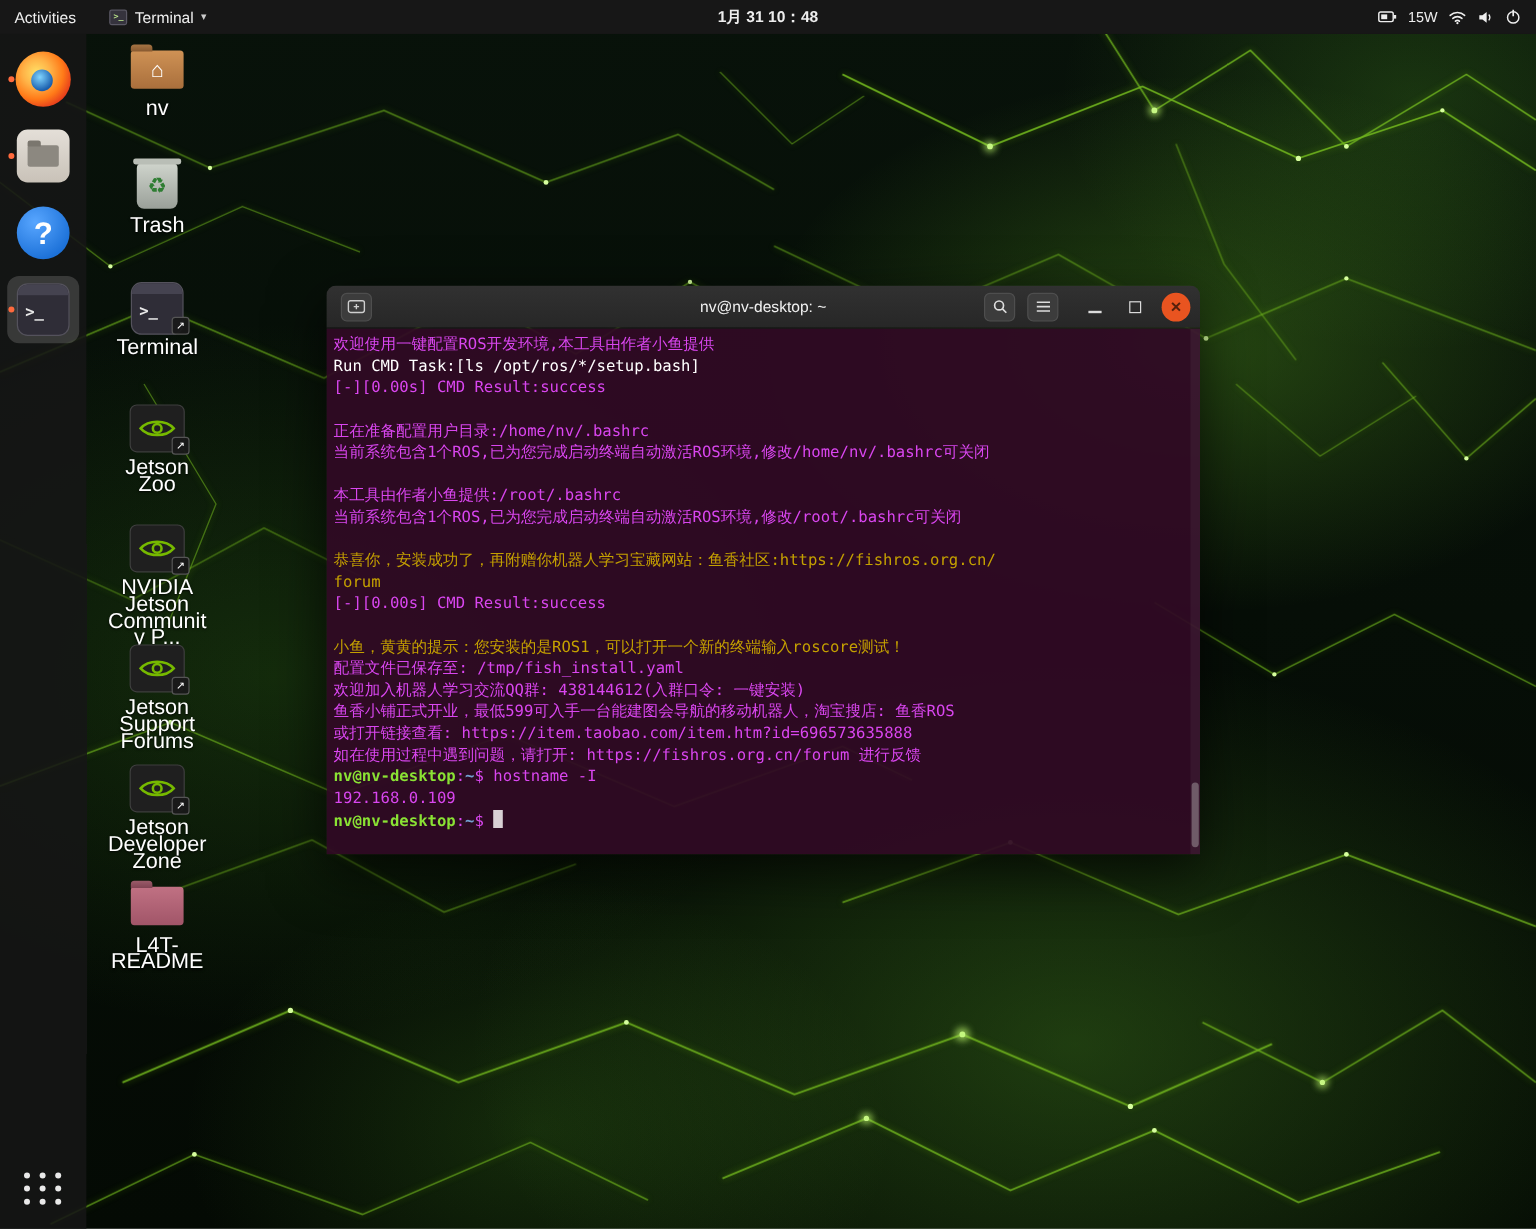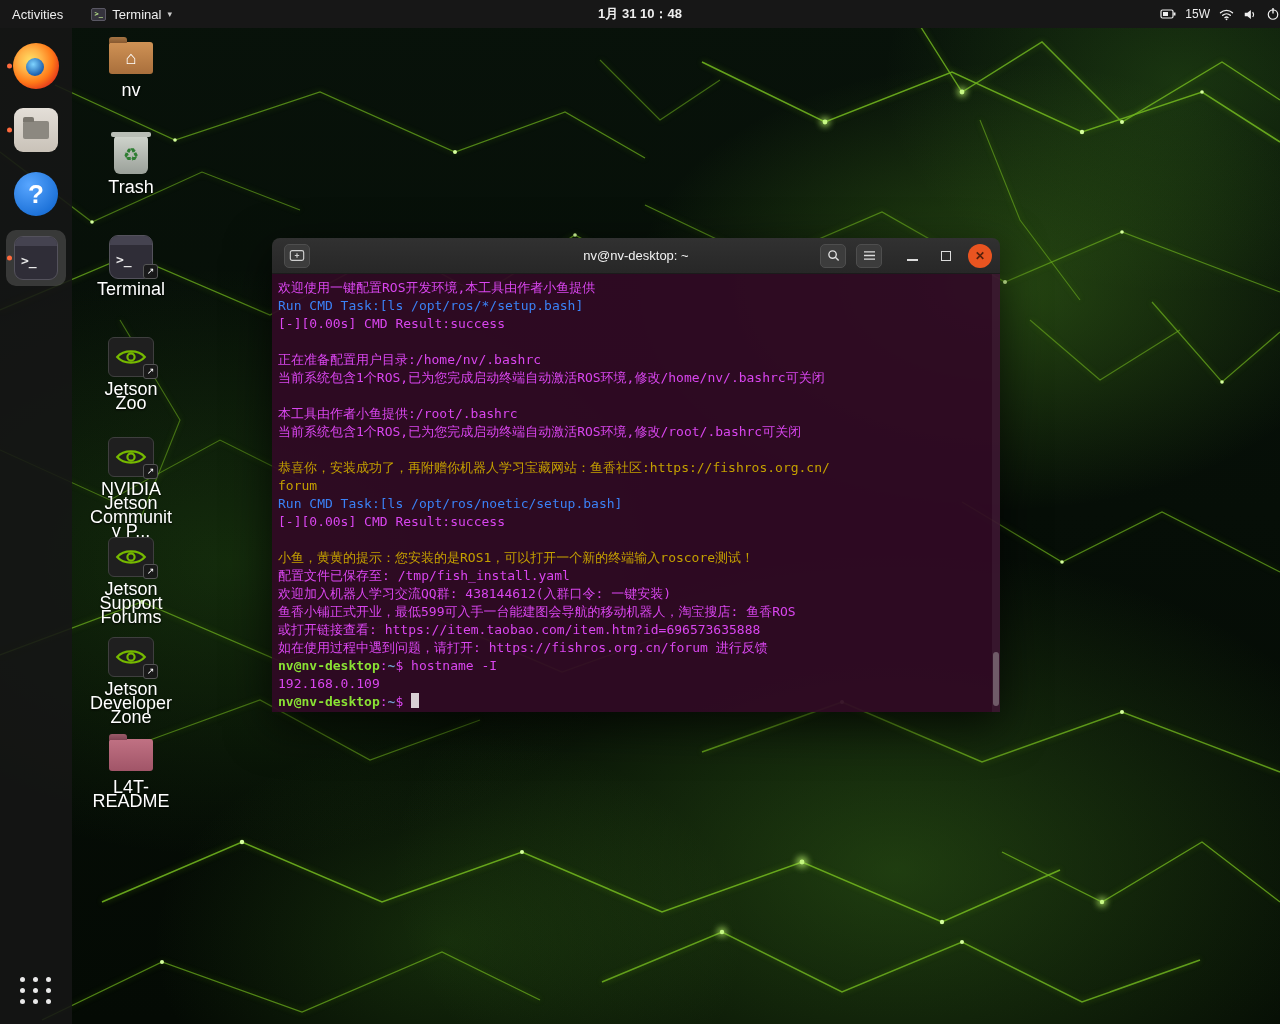--- a/index.html
+++ b/index.html
@@ -23,21 +23,21 @@
     background:#171717; color:#eee; font-size:13px;
     display:flex; align-items:center;
   }
   .topbar .left { display:flex; align-items:center; gap:4px; }
   .tb-item { padding:0 12px; height:28px; display:flex; align-items:center; gap:6px; cursor:default; }
   .tb-appicon { width:15px; height:13px; background:#35333d; border:1px solid #5a5864; border-radius:2px;
     color:#b9e48a; font:bold 7px "DejaVu Sans Mono", monospace; display:flex; align-items:center; justify-content:center; }
   .caret { font-size:9px; color:#ccc; }
   .tb-clock { position:absolute; left:0; right:0; text-align:center; pointer-events:none; font-weight:bold; }
   .tb-clock span { pointer-events:auto; }
-  .topbar .right { margin-left:auto; display:flex; align-items:center; gap:9px; z-index:2; }
+  .topbar .right { margin-left:auto; display:flex; align-items:center; gap:9px; padding-right:12px; z-index:2; }
   .tb-ico svg { display:block; }
 
   
   .dock {
     position:absolute; top:28px; left:0; bottom:0; width:72px; z-index:50;
     background:rgba(22,22,22,.88);
     display:flex; flex-direction:column; align-items:center; padding-top:10px;
   }
   .dock-item { width:60px; height:56px; margin-bottom:8px; position:relative;
     display:flex; align-items:center; justify-content:center; border-radius:10px; }
@@ -102,21 +102,21 @@
   .minimize-bar { width:11px; height:2px; background:#dcdcdc; margin-top:8px; }
   .maximize-box { width:10px; height:10px; border:1.5px solid #dcdcdc; }
   .close-btn { width:24px; height:24px; border-radius:50%; background:#e95420;
     color:#55200c; font:bold 12px "Liberation Sans", sans-serif;
     display:flex; align-items:center; justify-content:center; }
   .term-body { position:absolute; top:36px; left:0; right:0; bottom:0;
     background:rgba(48,10,36,.94); padding:5px 6px;
     font-family:"DejaVu Sans Mono", monospace; font-size:13px; line-height:18px; color:#fff; }
   .t-line { height:18px; white-space:pre; overflow:hidden; }
   .c-white  { color:#d946ef; }
-  .c-green  { color:#3b82f6; }
+  .c-green  { color:#ffffff; }
   .c-yellow { color:#c4a000; }
   .c-prompt { color:#8ae234; font-weight:bold; }
   .c-path   { color:#729fcf; font-weight:bold; }
   .c-cursor { display:inline-block; width:8px; height:15px; background:#d8d0d4; vertical-align:-2px; }
   .scrollbar { position:absolute; top:36px; right:0; bottom:0; width:8px; background:rgba(255,255,255,.05); }
   .scroll-thumb { position:absolute; right:1px; bottom:6px; width:6px; height:54px;
     background:#6f5b68; border-radius:3px; }
 </style>
 </head>
 <body>
@@ -396,21 +396,20 @@
       <div class="t-line"><span class="c-white">[-][0.00s] CMD Result:success</span></div>
       <div class="t-line">&nbsp;</div>
       <div class="t-line"><span class="c-white">正在准备配置用户目录:/home/nv/.bashrc</span></div>
       <div class="t-line"><span class="c-white">当前系统包含1个ROS,已为您完成启动终端自动激活ROS环境,修改/home/nv/.bashrc可关闭</span></div>
       <div class="t-line">&nbsp;</div>
       <div class="t-line"><span class="c-white">本工具由作者小鱼提供:/root/.bashrc</span></div>
       <div class="t-line"><span class="c-white">当前系统包含1个ROS,已为您完成启动终端自动激活ROS环境,修改/root/.bashrc可关闭</span></div>
       <div class="t-line">&nbsp;</div>
       <div class="t-line"><span class="c-yellow">恭喜你，安装成功了，再附赠你机器人学习宝藏网站：鱼香社区:https://fishros.org.cn/</span></div>
       <div class="t-line"><span class="c-yellow">forum</span></div>
-      <div class="t-line"><span class="c-green">Run CMD Task:[ls /opt/ros/noetic/setup.bash]</span></div>
       <div class="t-line"><span class="c-white">[-][0.00s] CMD Result:success</span></div>
       <div class="t-line">&nbsp;</div>
       <div class="t-line"><span class="c-yellow">小鱼，黄黄的提示：您安装的是ROS1，可以打开一个新的终端输入roscore测试！</span></div>
       <div class="t-line"><span class="c-white">配置文件已保存至: /tmp/fish_install.yaml</span></div>
       <div class="t-line"><span class="c-white">欢迎加入机器人学习交流QQ群: 438144612(入群口令: 一键安装)</span></div>
       <div class="t-line"><span class="c-white">鱼香小铺正式开业，最低599可入手一台能建图会导航的移动机器人，淘宝搜店: 鱼香ROS</span></div>
       <div class="t-line"><span class="c-white">或打开链接查看: https://item.taobao.com/item.htm?id=696573635888</span></div>
       <div class="t-line"><span class="c-white">如在使用过程中遇到问题，请打开: https://fishros.org.cn/forum 进行反馈</span></div>
       <div class="t-line"><span class="c-prompt">nv@nv-desktop</span><span class="c-white">:</span><span class="c-path">~</span><span class="c-white">$ </span><span class="c-white">hostname -I</span></div>
       <div class="t-line"><span class="c-white">192.168.0.109</span></div>

